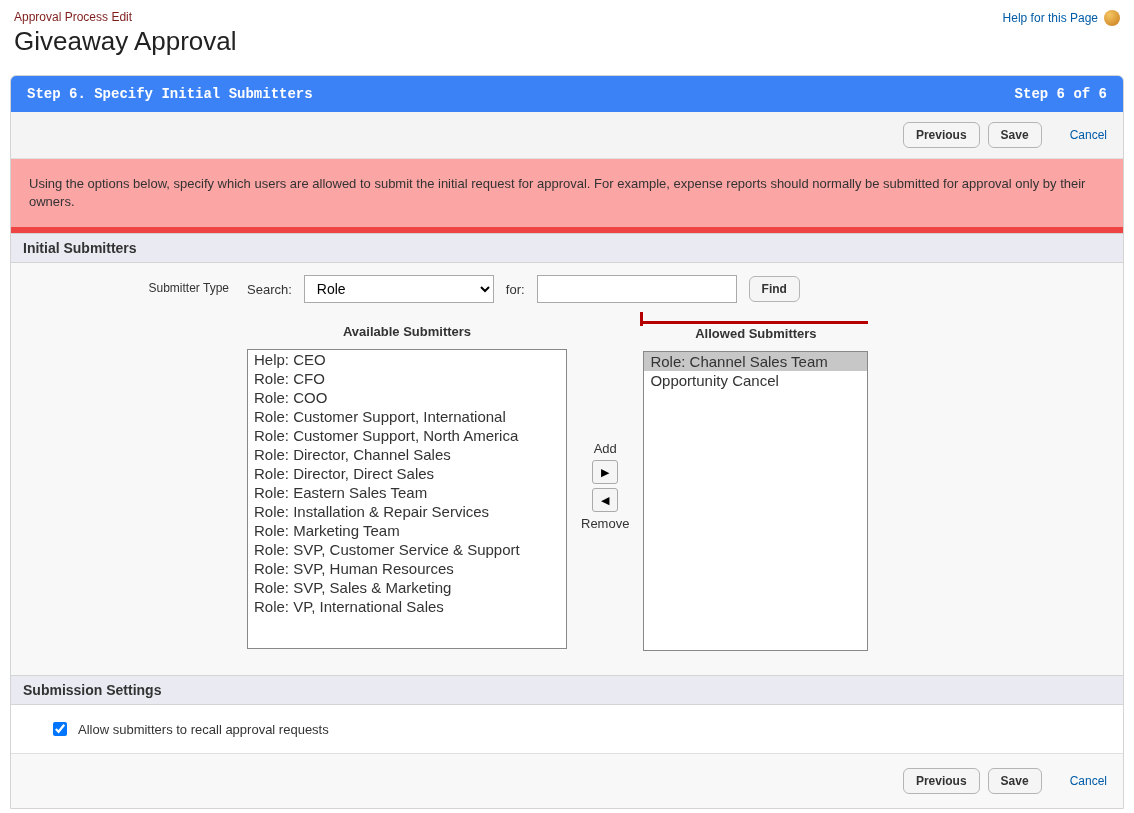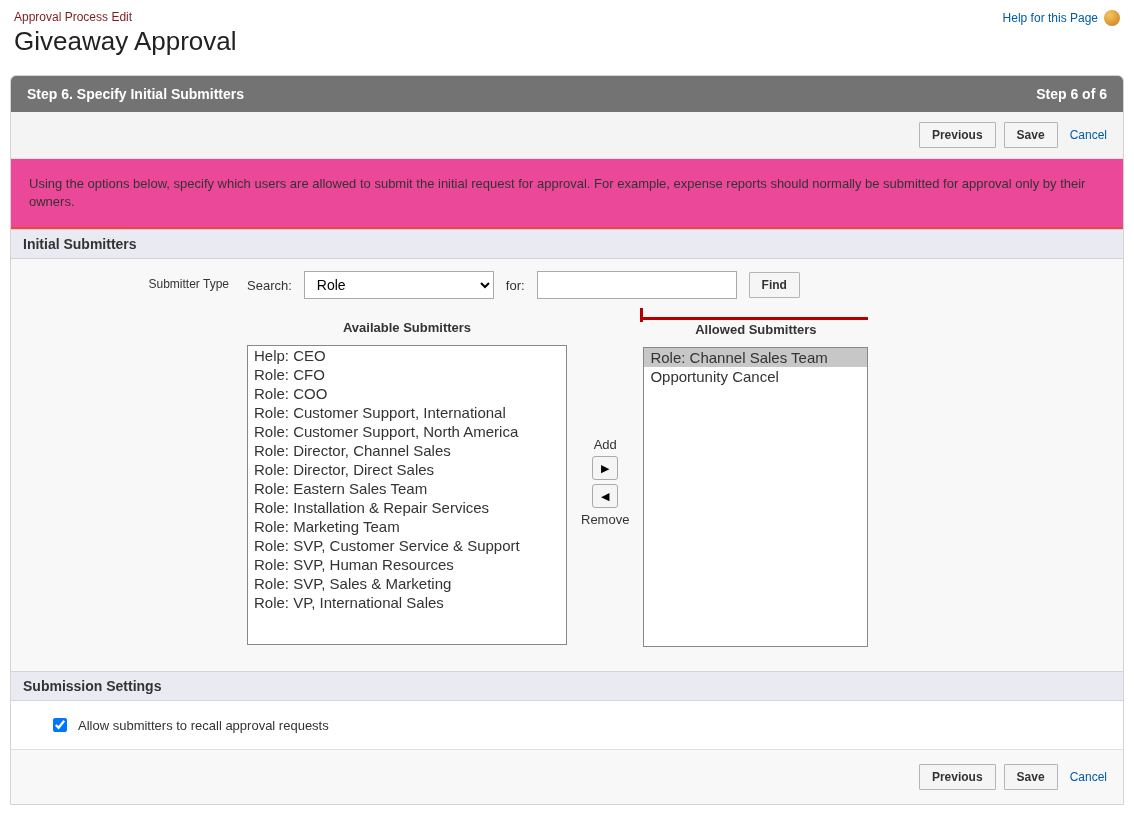--- a/index.html
+++ b/index.html
@@ -43,60 +43,61 @@
     height: 16px;
     background: radial-gradient(circle at 35% 30%, #f5c563, #c77b18);
     border-radius: 50%;
   }
   .panel {
     border: 1px solid #d4d4d4;
     border-radius: 6px 6px 0 0;
     overflow: hidden;
   }
   .step-header {
-    background: #737373;
+    background: #3b82f6;
     color: #fff;
     font-size: 14px;
     font-weight: bold;
     padding: 10px 16px;
     display: flex;
     justify-content: space-between;
+    font-family: Liberation Mono, monospace;
   }
   .button-bar {
     background: #f4f4f4;
     border-bottom: 1px solid #e0e0e0;
     padding: 10px 16px;
     display: flex;
     justify-content: flex-end;
     align-items: center;
     gap: 8px;
   }
   .btn {
     background: #f5f5f5;
     border: 1px solid #b5b5b5;
-    border-radius: 1px;
+    border-radius: 6px;
     padding: 5px 12px;
     font-size: 12px;
     font-weight: bold;
     color: #333;
     cursor: pointer;
   }
   .link-btn {
     color: #015ba7;
     font-size: 12px;
     cursor: pointer;
-    margin-left: 4px;
+    margin-left: 20px;
   }
   .instructions {
     padding: 16px 18px;
     font-size: 13px;
     color: #333;
     line-height: 1.4;
-    background: #ec4899;
-    border-bottom: 2px solid #ef4444;
+    background: #fca5a5;
+    border-bottom: 6px solid #ef4444;
   }
   .section-header {
     background: #eaeaf2;
     border-top: 1px solid #d4d4d4;
     border-bottom: 1px solid #d4d4d4;
     padding: 6px 12px;
     font-size: 14px;
     font-weight: bold;
     color: #333;
   }

